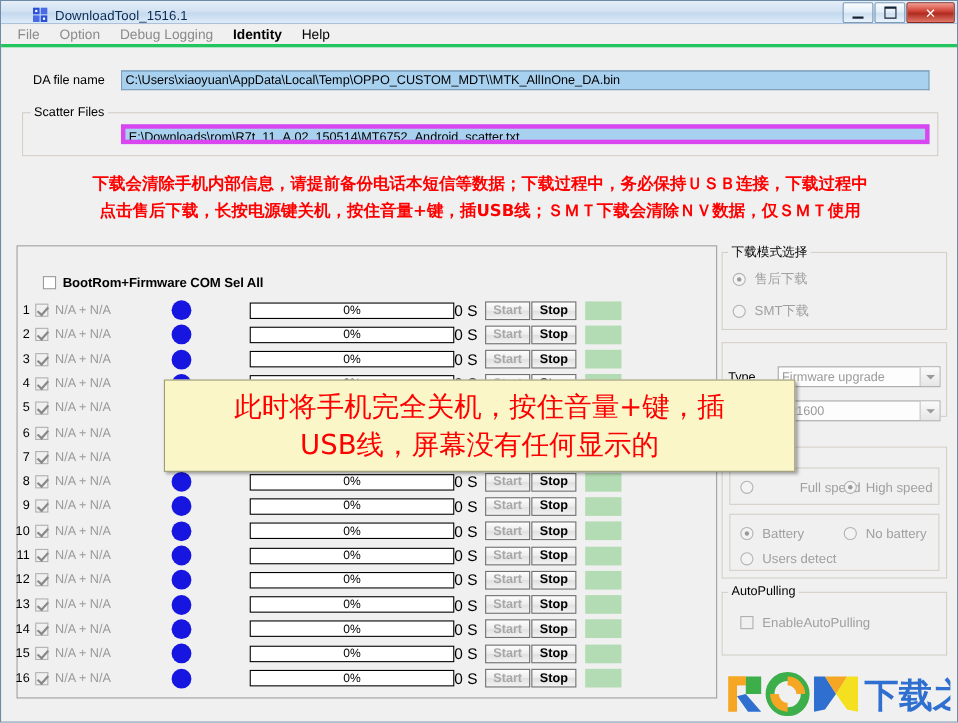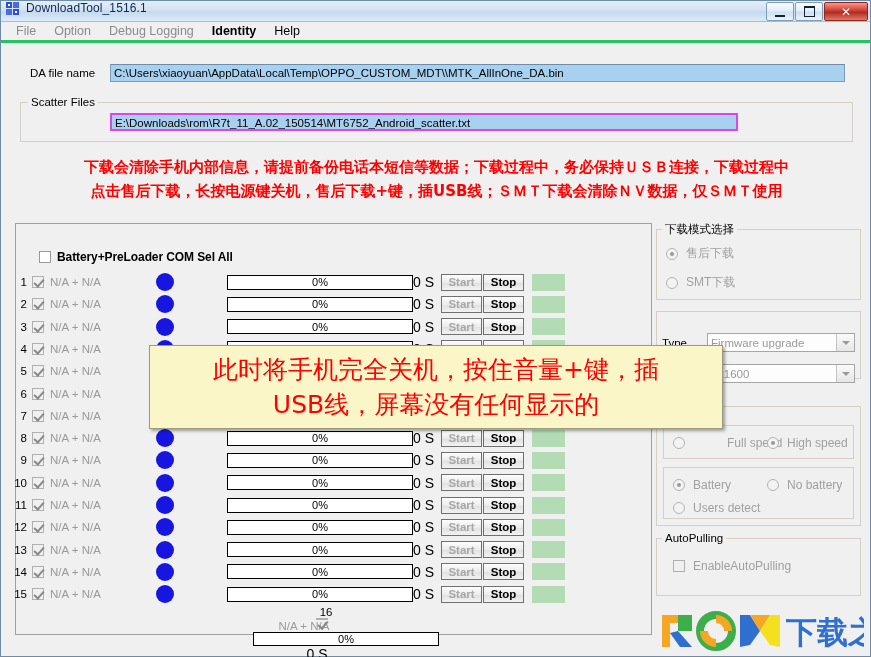--- a/index.html
+++ b/index.html
@@ -21,21 +21,21 @@
     background: #f0f0f0;
     border: 1px solid #6e8ba8;
     box-sizing: border-box;
   }
   #titlebar {
     position: absolute; left: 0; top: 0;
     width: 100%; height: 21px;
     background: linear-gradient(180deg,#e4eef8 0%, #d3e2f2 45%, #c5d9ee 55%, #dcebf9 100%);
     border-bottom: 1px solid #a5bcd4;
     box-sizing: border-box;
-    display: flex; align-items: flex-start;
+    display: flex; align-items: flex-end; padding-left: 24px;
   }
   #title-icon {
     width: 16px; height: 15px; margin-left: 4px; margin-right: 5px;
     position: relative;
   }
   #title-text {
     font-size: 12px; color: #0a2a52; letter-spacing: .1px;
   }
   #win-buttons {
     position: absolute; right: 2px; top: 1px;
@@ -99,23 +99,23 @@
     border: 1px solid #d4d0c8;
     box-sizing: border-box;
   }
   #scatter-legend {
     position: absolute; left: 27px; top: 95px;
     background: #f0f0f0; padding: 0 3px;
     font-size: 11.5px; color: #000;
   }
   #scatter-input {
     position: absolute; left: 109px; top: 112px;
-    width: 628px; height: 18px;
+    width: 735px; height: 18px;
     background: #a8d1f0;
-    border: 2px solid #d946ef;
+    border: 4px solid #d946ef;
     box-sizing: border-box;
     font-size: 11.5px; color: #000;
     padding: 2px 3px 0 3px;
     white-space: nowrap; overflow: hidden;
   }
 
   
   #warning {
     position: absolute; left: 0; top: 154px;
     width: 871px;
@@ -343,28 +343,28 @@
 
   <div id="da-label">DA file name</div>
   <div id="da-input" title="DA file path">C:\Users\xiaoyuan\AppData\Local\Temp\OPPO_CUSTOM_MDT\\MTK_AllInOne_DA.bin</div>
 
   <div id="scatter-group"></div>
   <div id="scatter-legend">Scatter Files</div>
   <div id="scatter-input" title="Scatter file path">E:\Downloads\rom\R7t_11_A.02_150514\MT6752_Android_scatter.txt</div>
 
   <div id="warning">
     <div>下载会清除手机内部信息，请提前备份电话本短信等数据；下载过程中，务必保持ＵＳＢ连接，下载过程中</div>
-    <div>点击售后下载，长按电源键关机，售后下载+键，插USB线；ＳＭＴ下载会清除ＮＶ数据，仅ＳＭＴ使用</div>
+    <div>点击售后下载，长按电源键关机，按住音量+键，插USB线；ＳＭＴ下载会清除ＮＶ数据，仅ＳＭＴ使用</div>
   </div>
 
   <div id="device-panel"></div>
 
   <div id="selall-row">
     <span class="cb"></span>
-    <span id="selall-label">Battery+PreLoader COM Sel All</span>
+    <span id="selall-label">BootRom+Firmware COM Sel All</span>
   </div>
 
   <div id="rows-container">
       <div class="row" style="top: 270px;">
         <div class="r-num">1</div>
         <span class="cb disabled checked r-cb"></span>
         <div class="r-na">N/A + N/A</div>
         <div class="r-dot"></div>
         <div class="r-prog">0%</div>
         <div class="r-time">0 S</div>
@@ -519,21 +519,21 @@
         <div class="r-num">15</div>
         <span class="cb disabled checked r-cb"></span>
         <div class="r-na">N/A + N/A</div>
         <div class="r-dot"></div>
         <div class="r-prog">0%</div>
         <div class="r-time">0 S</div>
         <div class="btn disabled r-start">Start</div>
         <div class="btn r-stop">Stop</div>
         <div class="r-status"></div>
       </div>
-      <div class="row" style="top: 604.5px; flex-direction: column;">
+      <div class="row" style="top: 604.5px;">
         <div class="r-num">16</div>
         <span class="cb disabled checked r-cb"></span>
         <div class="r-na">N/A + N/A</div>
         <div class="r-dot"></div>
         <div class="r-prog">0%</div>
         <div class="r-time">0 S</div>
         <div class="btn disabled r-start">Start</div>
         <div class="btn r-stop">Stop</div>
         <div class="r-status"></div>
       </div>

